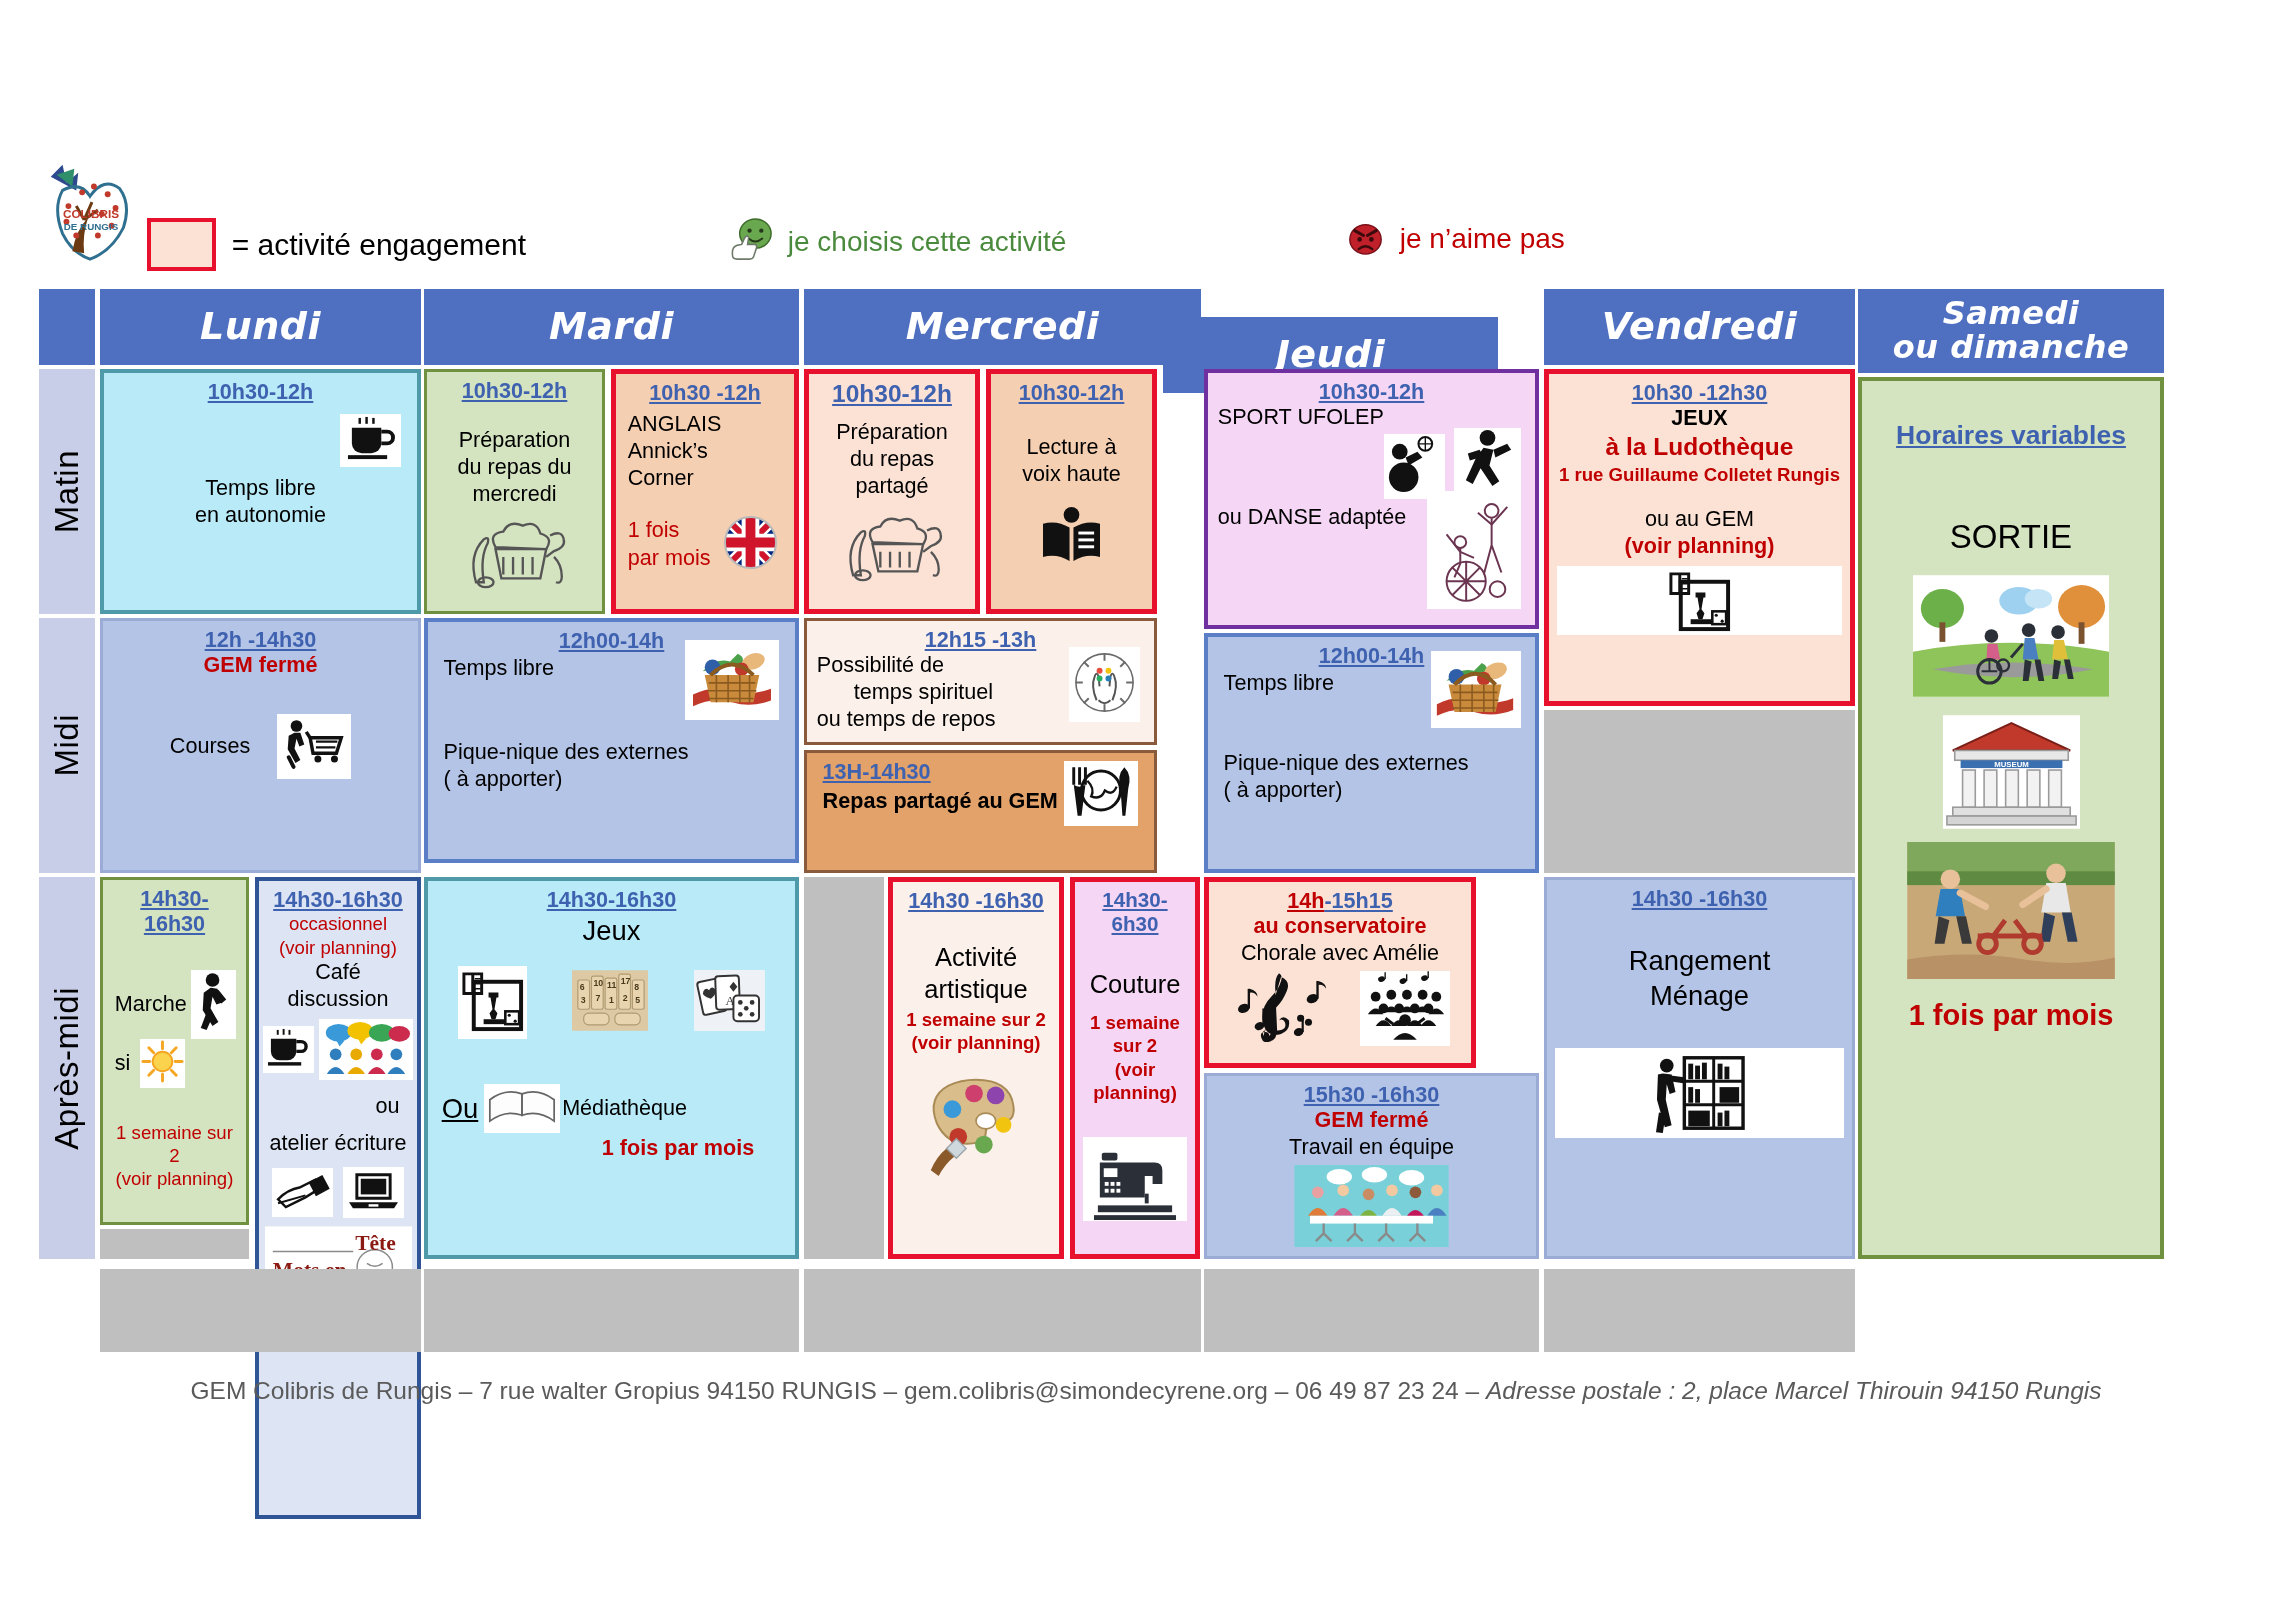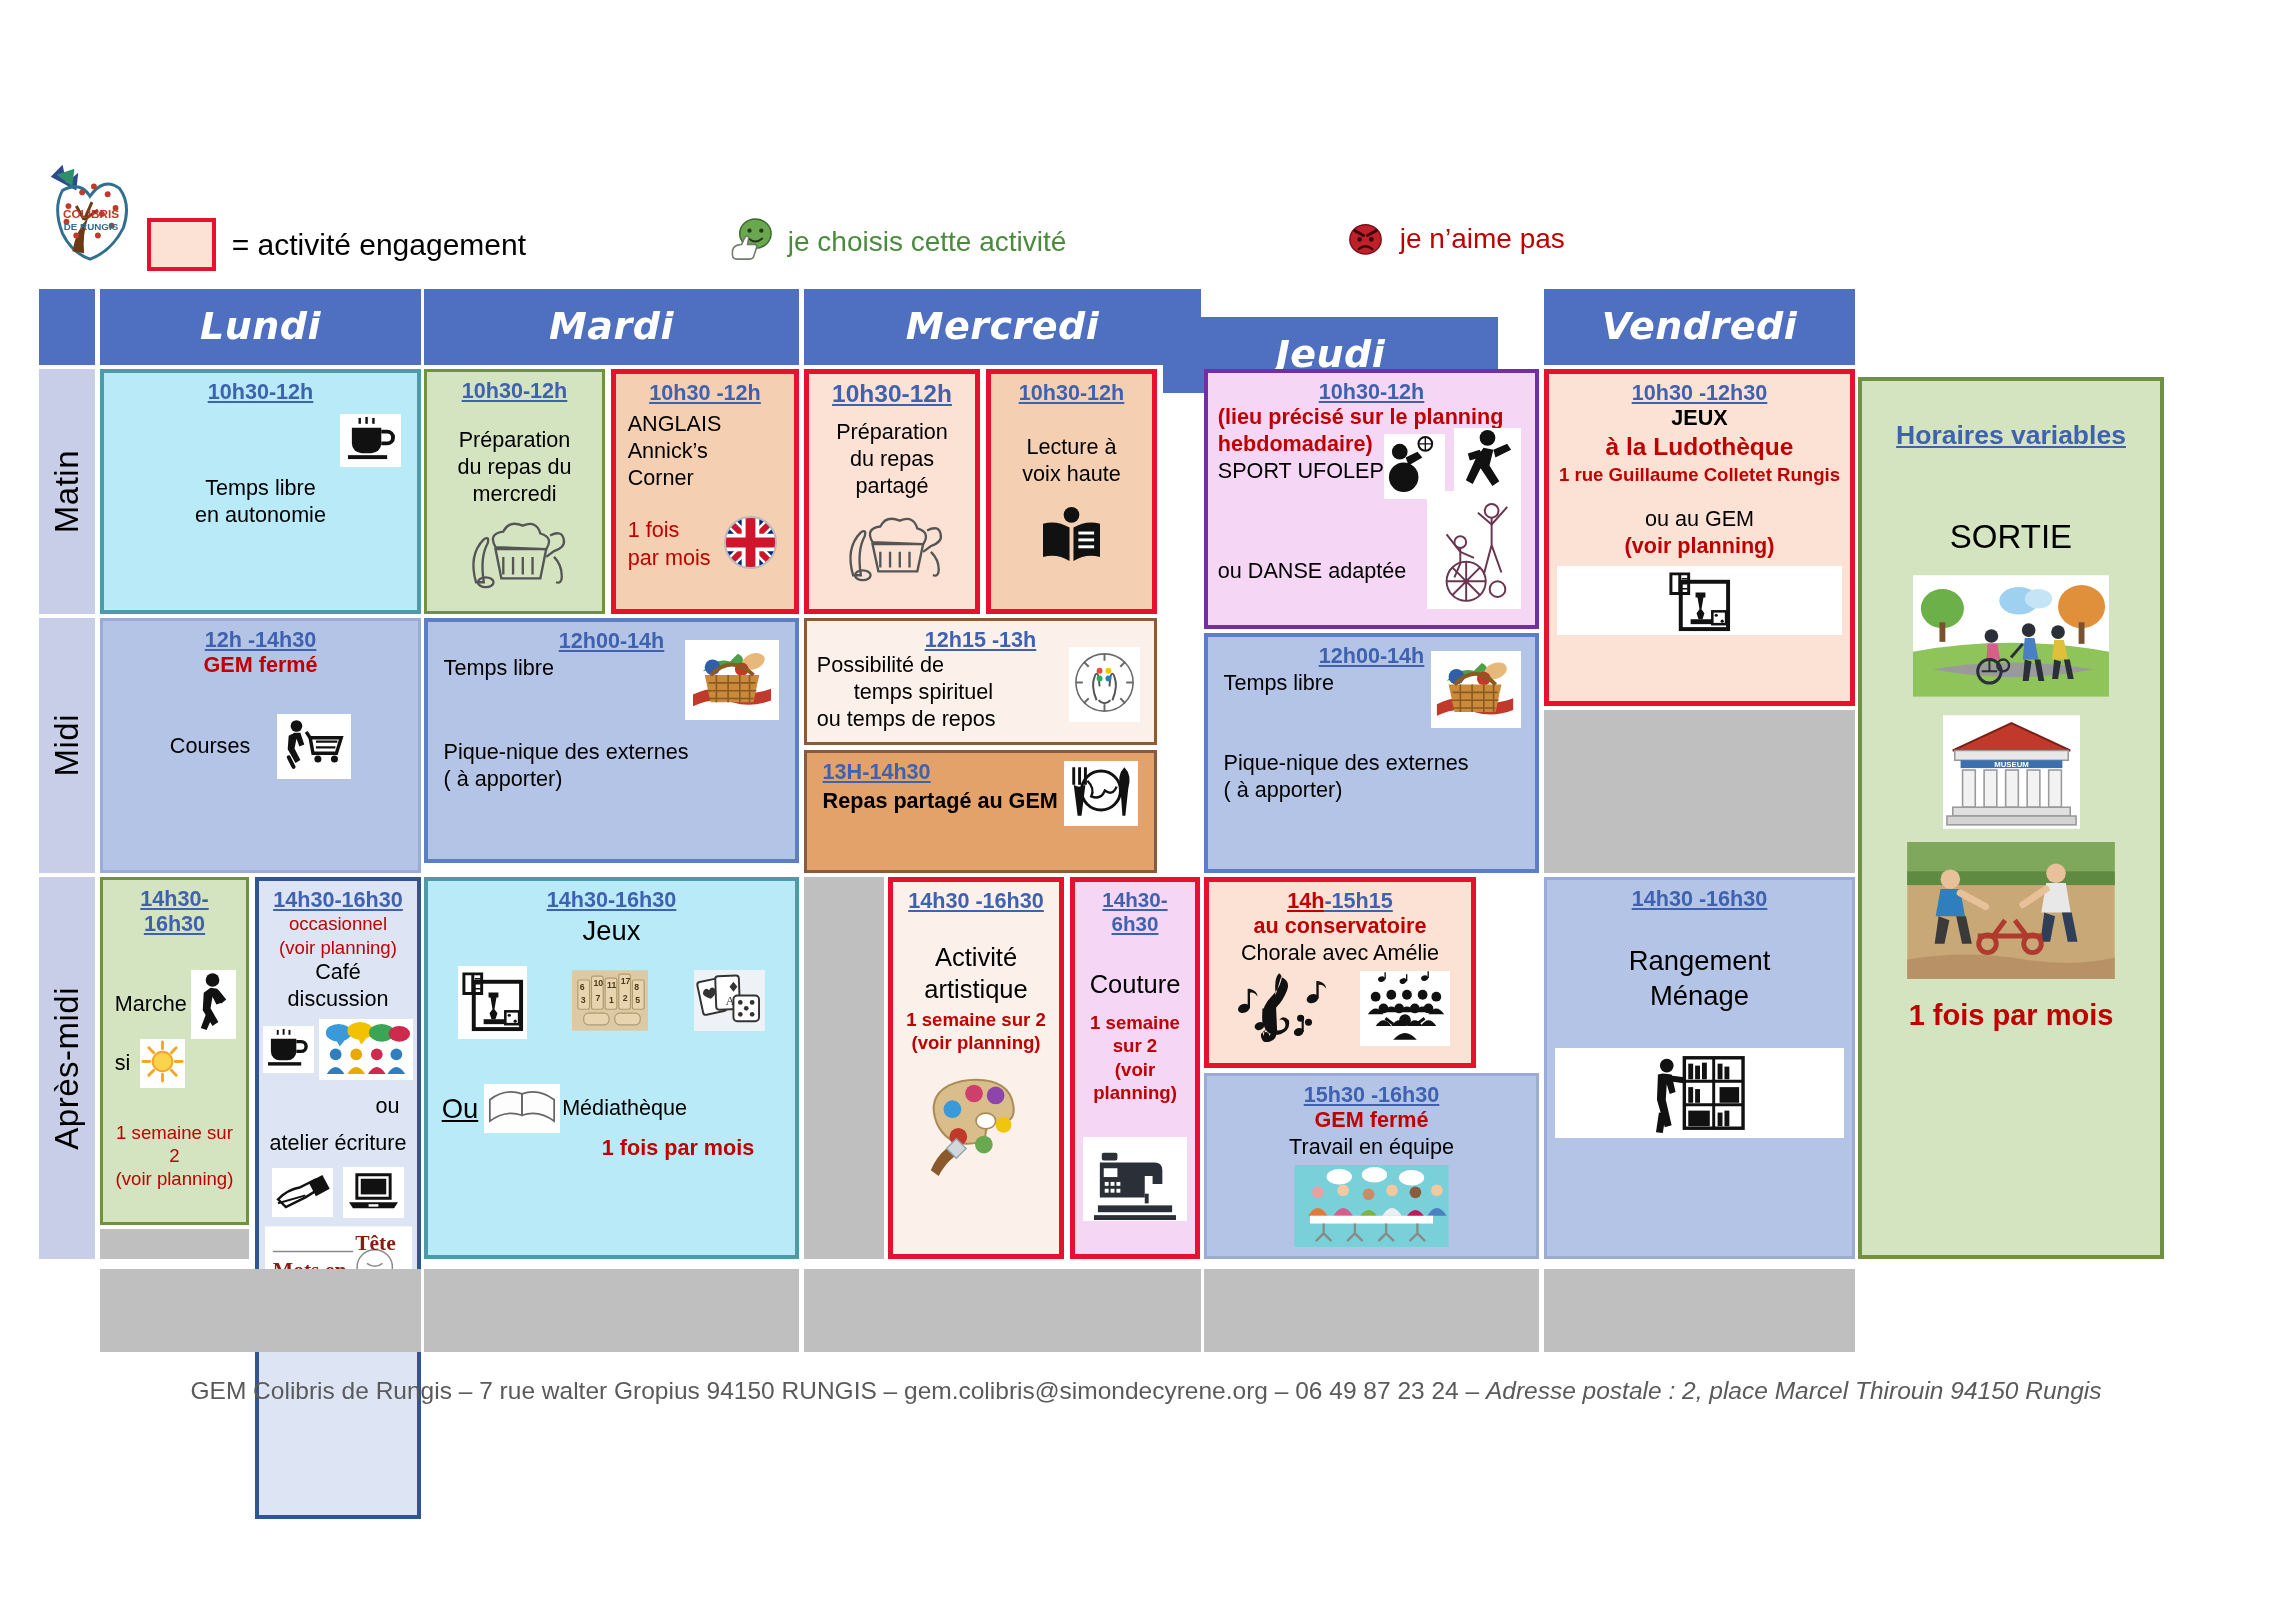--- a/index.html
+++ b/index.html
@@ -239,20 +239,24 @@
     <span>Mardi</span>
   </div>
   <div class="daybar" style="left:765px; width:397px;">
     <span>Mercredi</span>
   </div>
   <div class="daybar" style="left:1124px; width:335px;margin-top:28px;">
     <span>Jeudi</span>
   </div>
   <div class="daybar" style="left:1505px; width:311px;">
     <span>Vendredi</span>
+  </div>
+  <div class="daybar two-line" style="left:1819px; width:306px; height:84px; flex-direction:column;">
+    <span>Samedi</span>
+    <span>ou dimanche</span>
   </div>
 
   <div class="rowlabel" style="top:80px; height:245px;">
     <span>Matin</span>
   </div>
   <div class="rowlabel" style="top:329px; height:255px;">
     <span>Midi</span>
   </div>
   <div class="rowlabel" style="top:588px; height:382px;">
     <span>Après-midi</span>
@@ -734,24 +738,20 @@
       </svg>
     </div>
   </div>
 
   <div class="grey-fill" style="left:765px; top:588px; width:80px; height:382px;"></div>
   <div class="grey-fill" style="left:765px; top:980px; width:397px; height:83px;"></div>
 
   <div class="cell" style="left:1165px; top:80px; width:335px; height:260px;
               background:#f5d6f5; border:4.9px solid #7030a0;">
     <span class="time">10h30-12h</span>
-    <div class="body redb" style="text-align:left; padding-left:2px;">
-      <div>(lieu précisé sur le planning</div>
-      <div>hebdomadaire)</div>
-    </div>
     <div class="body" style="text-align:left; padding-left:2px;">SPORT UFOLEP</div>
     <div style="position:absolute; right:90px; top:61px;" class="icon-white">
       <svg width="61" height="61" viewBox="0 0 62 62">
         <rect width="62" height="62" fill="#fff"></rect>
         <circle cx="20" cy="44" r="15" fill="#111"></circle>
         <circle cx="16" cy="18" r="8" fill="#111"></circle>
         <path d="M22 24 l12 -6 l5 6 l-14 8z" fill="#111"></path>
         <circle cx="42" cy="10" r="7" fill="none" stroke="#111" stroke-width="2"></circle>
         <path d="M35 10 h14 M42 3 v14" stroke="#111" stroke-width="1.4"></path>
         <circle cx="28" cy="48" r="3" fill="#111"></circle>

